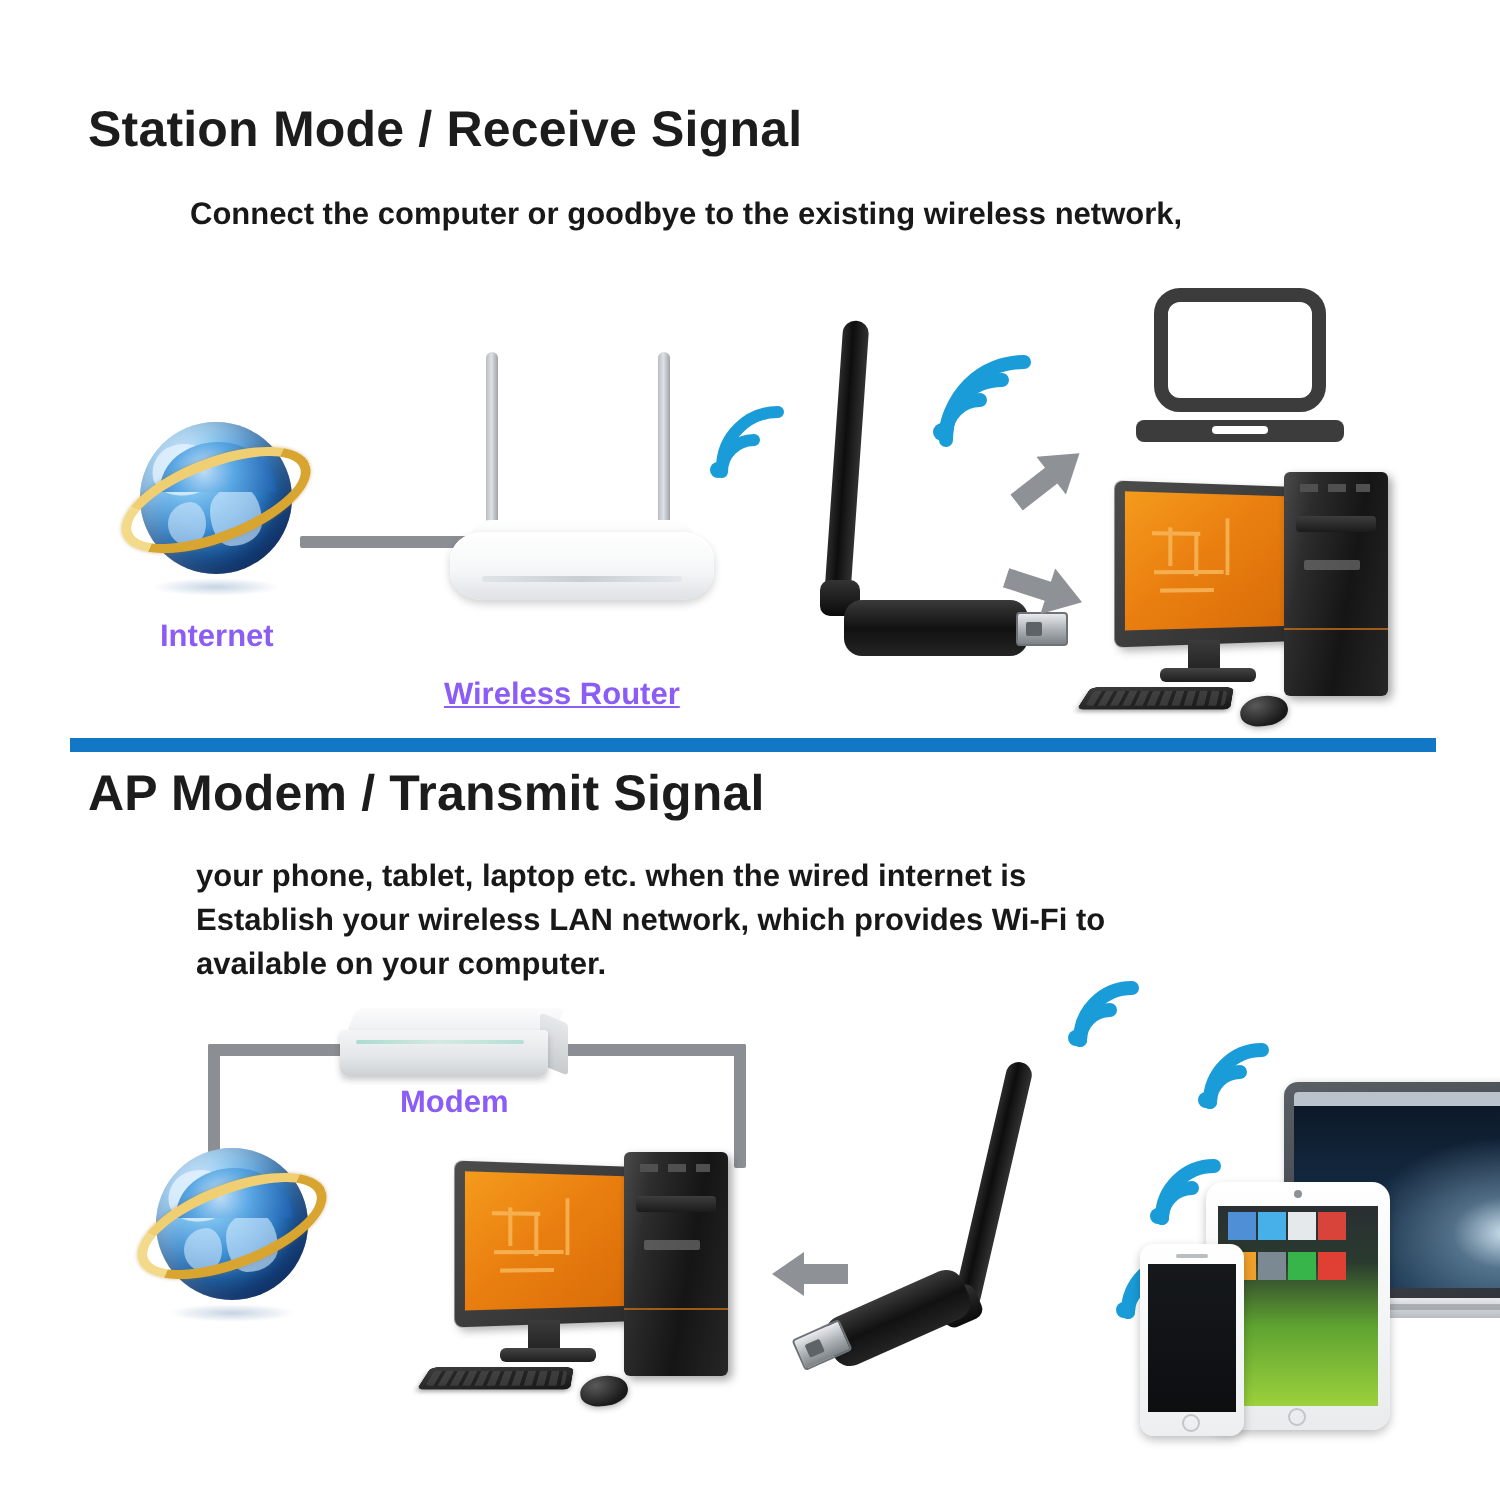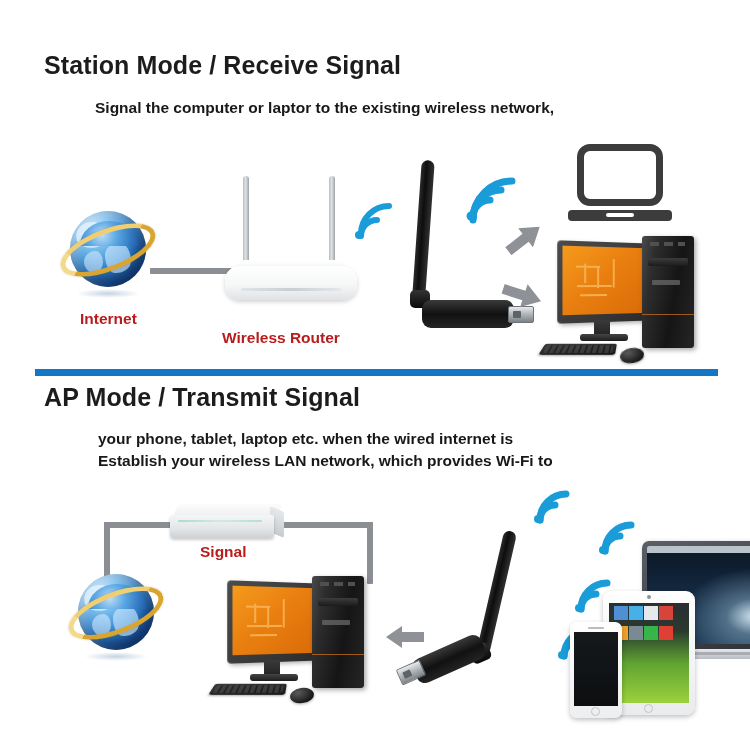--- a/index.html
+++ b/index.html
@@ -37,21 +37,21 @@
     left:35px; top:369px;
     width:683px; height:7px;
     background:#1277c4;
   }
 
   
   .dev-label {
     position:absolute;
     font-size:15.5px;
     font-weight:700;
-    color:#b91c1c;
+    color:#8b5cf6;
     white-space:nowrap;
   }
 
   
   .globe { position:absolute; }
   .globe .ball {
     position:absolute; left:12px; top:8px;
     width:76px; height:76px; border-radius:50%;
     background:
       radial-gradient(circle at 32% 26%, #cfe6fb 0%, #7cc0ee 22%, #2f84cf 52%, #123e86 85%, #0a2a5e 100%);
@@ -405,42 +405,42 @@
   .cable.v { width:6px; border-radius:1px; }
 </style>
 </head>
 <body>
 
 <div class="page">
 
   <div class="section-title" style="left:44px; top:51px;">Station Mode / Receive Signal</div>
 
   <div class="body-text" style="left:95px; top:97px;">
-    <div>Signal the computer or laptor to the existing wireless network,</div>
+    <div>Connect the computer or goodbye to the existing wireless network,</div>
   </div>
 
   <div class="cable h" style="left:150px; top:268px; width:100px;"></div>
 
   <div class="globe" style="left:58px; top:203px; width:100px; height:96px;">
     <div class="ball">
       <div class="cont2"></div>
     </div>
     <div class="ringmask"></div>
     <div class="ring"></div>
     <div class="shadow"></div>
   </div>
   <div class="dev-label" style="left:80px; top:310px;">Internet</div>
 
   <div class="router" style="left:225px; top:176px; width:132px; height:124px;">
     <div class="ant" style="left:18px; top:0;"></div>
     <div class="ant" style="left:104px; top:0;"></div>
     <div class="top"></div>
     <div class="body"></div>
   </div>
-  <div class="dev-label" style="left:222px; top:329px;">Wireless Router</div>
+  <div class="dev-label" style="left:222px; top:339px;text-decoration:underline;">Wireless Router</div>
 
   <div class="wifi" style="left:349px; top:202px;">
     <svg width="46" height="42" viewBox="0 0 46 42">
       <g fill="none" stroke="#199cd8" stroke-width="6" stroke-linecap="round">
         <path d="M12 34 A16 16 0 0 1 28 18"></path>
         <path d="M12 22 A28 28 0 0 1 40 -6" transform="translate(0,10)"></path>
       </g>
       <circle cx="10" cy="33" r="4" fill="#199cd8"></circle>
     </svg>
   </div>
@@ -492,38 +492,39 @@
       <div class="bay" style="top:22px;"></div>
       <div class="logo"></div>
       <div class="line"></div>
     </div>
     <div class="kbd"></div>
     <div class="mouse"></div>
   </div>
 
   <div class="divider"></div>
 
-  <div class="section-title" style="left:44px; top:383px;">AP Mode / Transmit Signal</div>
+  <div class="section-title" style="left:44px; top:383px;">AP Modem / Transmit Signal</div>
 
   <div class="body-text" style="left:98px; top:428px;">
     <div>your phone, tablet, laptop etc. when the wired internet is</div>
     <div>Establish your wireless LAN network, which provides Wi-Fi to</div>
+    <div>available on your computer.</div>
   </div>
 
   <div class="cable v" style="left:104px; top:522px; height:60px;"></div>
   <div class="cable h" style="left:104px; top:522px; width:70px;"></div>
   <div class="cable h" style="left:268px; top:522px; width:105px;"></div>
   <div class="cable v" style="left:367px; top:522px; height:62px;"></div>
 
   <div class="modem" style="left:170px; top:503px; width:118px; height:40px;">
     <div class="top"></div>
     <div class="side"></div>
     <div class="front"></div>
   </div>
-  <div class="dev-label" style="left:200px; top:543px;">Signal</div>
+  <div class="dev-label" style="left:200px; top:543px;">Modem</div>
 
   <div class="globe" style="left:66px; top:566px; width:100px; height:96px;">
     <div class="ball">
       <div class="cont2"></div>
     </div>
     <div class="ringmask"></div>
     <div class="ring"></div>
     <div class="shadow"></div>
   </div>
 

